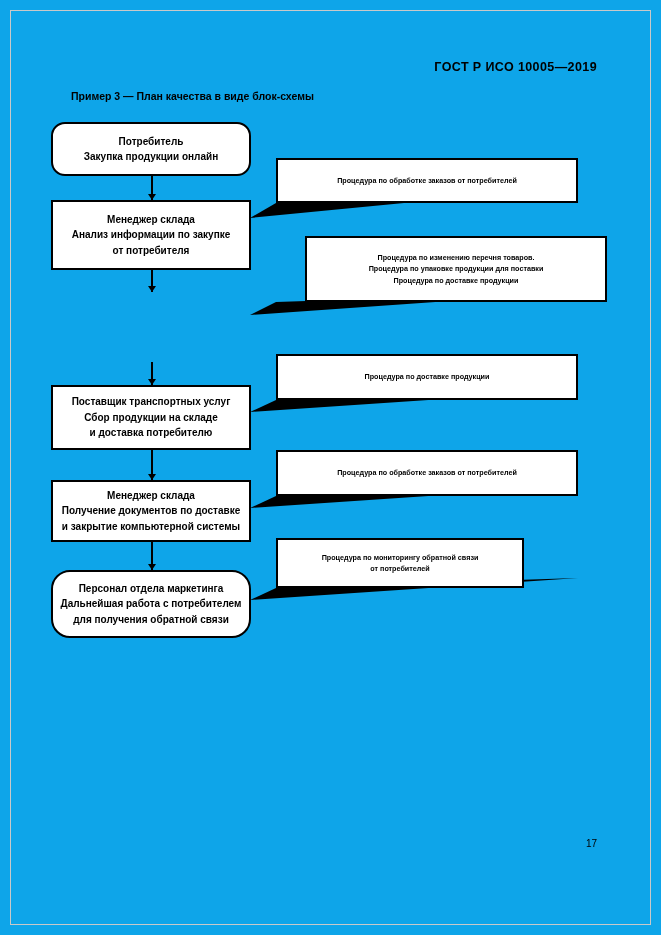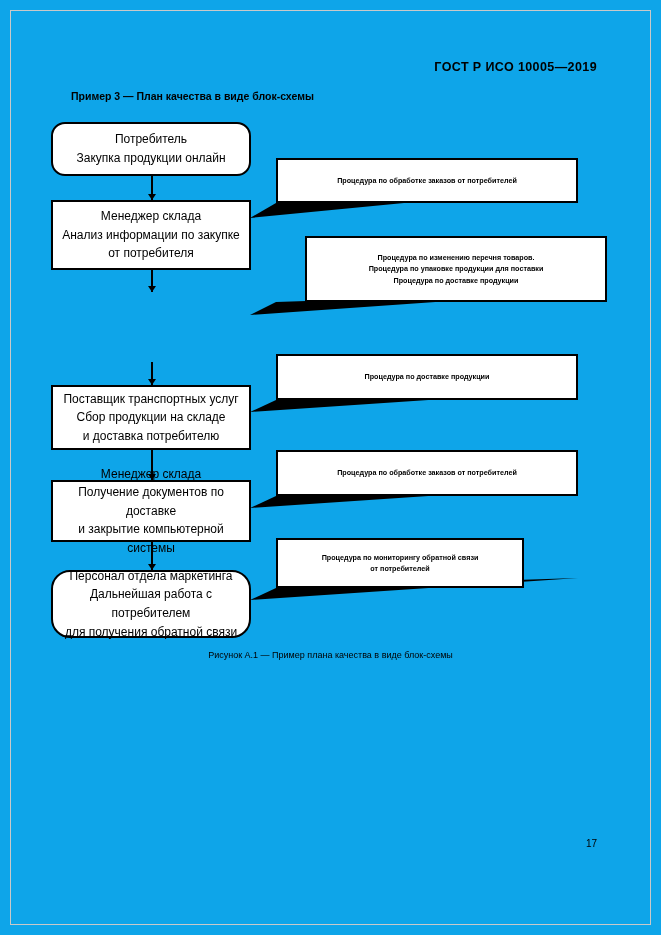--- a/index.html
+++ b/index.html
@@ -62,22 +62,22 @@
     display: flex;
     align-items: center;
     justify-content: center;
     text-align: center;
     z-index: 3;
   }
   .flow-box.rounded {
     border-radius: 14px;
   }
   .flow-box .txt {
-    font-size: 12px;
-    font-weight: normal;
+    font-size: 10px;
+    font-weight: bold;
     line-height: 1.55;
     color: #000;
     padding: 0 6px;
   }
   .proc-box {
     position: absolute;
     box-sizing: border-box;
     border: 2px solid #000;
     background: #fff;
     display: flex;
@@ -237,15 +237,14 @@
 
     <div class="proc-box" style="left:276px; top:538px; width:248px; height:50px;">
       <div class="txt">
         <span>Процедура по мониторингу обратной связи</span><br>
         <span>от потребителей</span>
       </div>
     </div>
 
   </div>
 
-  <div class="caption">Рисунок А.1 — Пример плана качества в виде блок-схемы</div>
   <div class="page-number">17</div>
 </div>
 
 </body></html>

